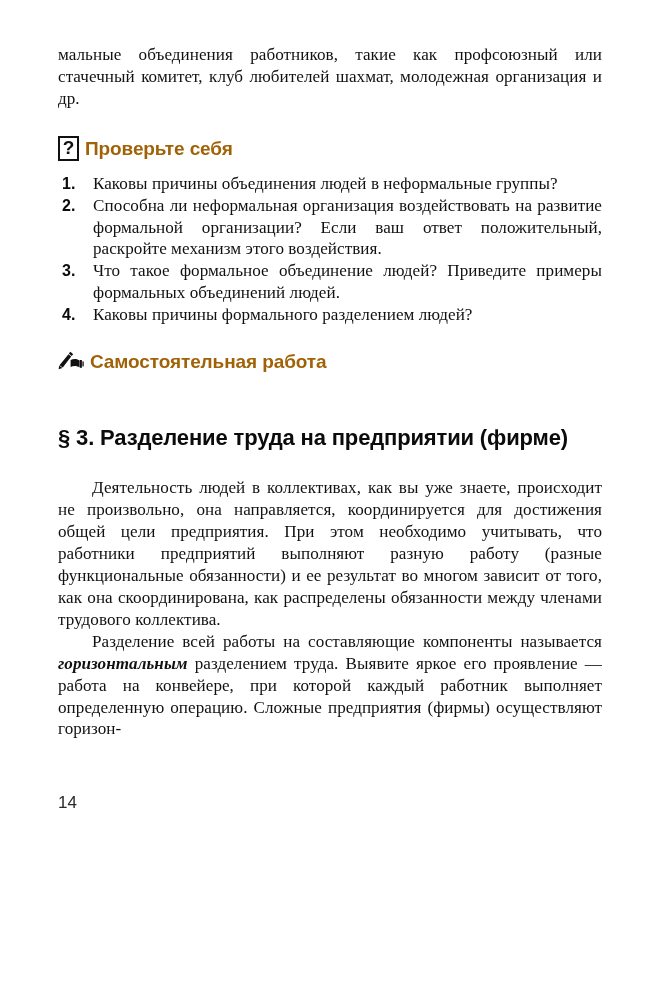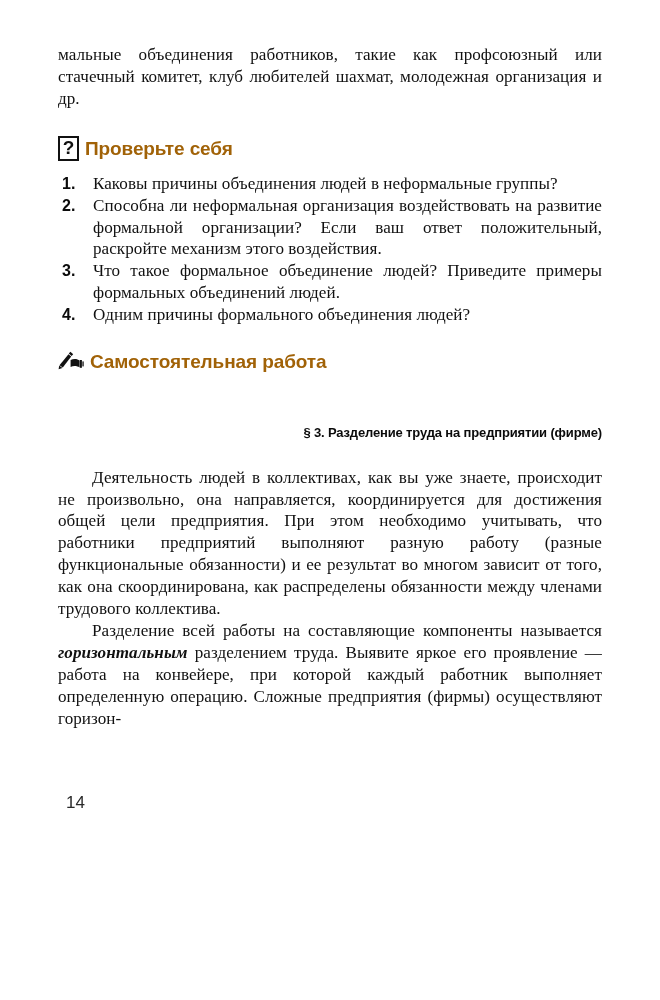--- a/index.html
+++ b/index.html
@@ -119,36 +119,35 @@
     text-align: justify;
     flex: 1 1 auto;
     letter-spacing: 0.05px;
     margin-left: 7px;
   }
 
   
   .section-title {
     font-family: "Liberation Sans", sans-serif;
     font-weight: bold;
-    font-size: 13px;
-    text-align: right;
+    font-size: 22px;
+    text-align: left;
     letter-spacing: -0.15px;
     color: #0b0b0b;
     line-height: 1.2;
   }
 
   
   .page-number {
     position: absolute;
     left: 58px;
     bottom: 42px;
     font-family: "Liberation Sans", sans-serif;
     font-size: 17px;
     color: #2a2a2a;
-    margin-left: 8px;
   }
 
   
   .sp-a { height: 26px; }
   .sp-b { height: 12px; }
   .sp-c { height: 25px; }
   .sp-d { height: 10px; }
   .sp-e { height: 44px; }
   .sp-f { height: 26px; }
 </style>
@@ -178,21 +177,21 @@
     <li class="qitem">
       <span class="qnum">2.</span>
       <span class="qtext">Способна ли неформальная организация воздействовать на развитие формальной организации? Если ваш ответ положительный, раскройте механизм этого воздействия.</span>
     </li>
     <li class="qitem">
       <span class="qnum">3.</span>
       <span class="qtext">Что такое формальное объединение людей? Приведите примеры формальных объединений людей.</span>
     </li>
     <li class="qitem">
       <span class="qnum">4.</span>
-      <span class="qtext">Одним причины формального объединения людей?</span>
+      <span class="qtext">Каковы причины формального разделением людей?</span>
     </li>
   </ol>
 
   <div class="sp-c"></div>
 
   <div class="heading-row">
     <svg class="hand-icon" viewBox="0 0 26 20">
       <path d="M1.5 14.2 L10.5 3.2 L13.2 5.6 L4.8 16.4 Z" fill="#111111"></path>
       <path d="M10.8 2.6 L12.4 0.8 L15.2 3.2 L13.6 5.0 Z" fill="#111111"></path>
       <path d="M1.2 14.6 L4.4 16.9 L0.6 18.2 Z" fill="#111111"></path>

